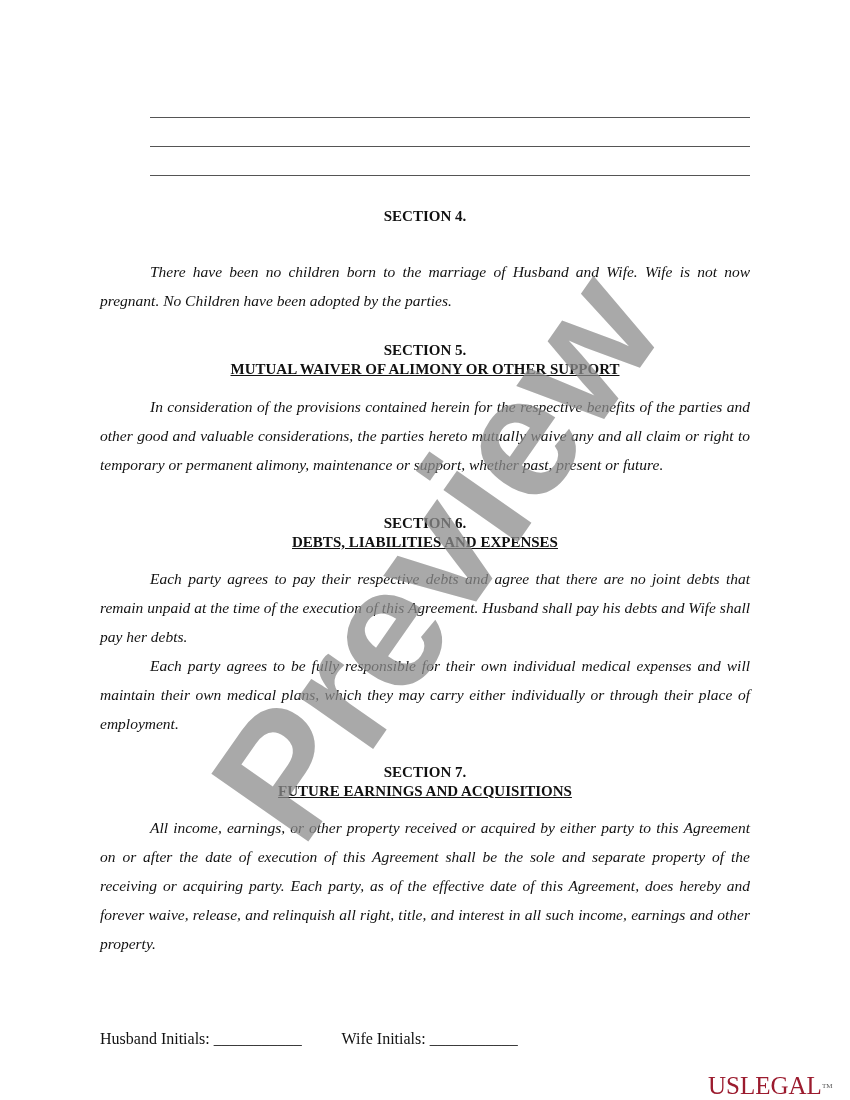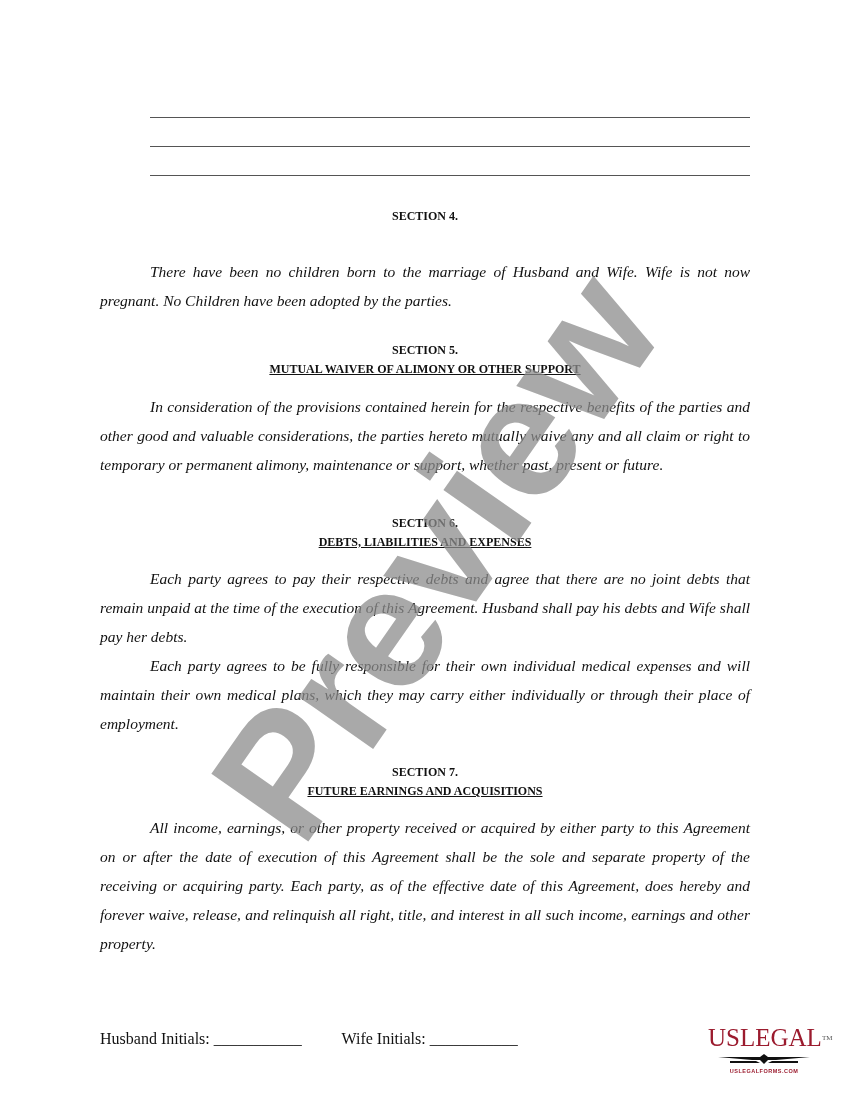--- a/index.html
+++ b/index.html
@@ -1,29 +1,29 @@
 <!DOCTYPE html>
 <html><head>
 <meta charset="utf-8">
 <style>
   html, body { margin: 0; padding: 0; background: #ffffff; }
   body { width: 850px; height: 1100px; position: relative; overflow: hidden;
          font-family: "Liberation Serif", serif; color: #111; }
   .blank-line { position: absolute; left: 150px; width: 600px; height: 0;
                 border-top: 1px solid #555; }
   .heading { position: absolute; left: 100px; width: 650px; text-align: center;
-             font-weight: bold; font-size: 12px; line-height: 19px; }
+             font-weight: bold; font-size: 15px; line-height: 19px; }
   .heading .title { text-decoration: underline; display: block; }
   .para { position: absolute; left: 100px; width: 650px; font-size: 15.5px;
           line-height: 29px; text-align: justify; text-indent: 50px; margin: 0; font-style: italic; }
   .footer { position: absolute; top: 1030px; left: 100px; font-size: 16px; }
   .footer span { margin-right: 36px; }
   .logo { position: absolute; left: 708px; top: 1026px; width: 112px; text-align: center; }
   .logo .brand { font-family: "Liberation Serif", serif; color: #9b1b2e; font-size: 25px;
-                 letter-spacing: 0px; line-height: 24px; }
+                 letter-spacing: 0px; line-height: 24px; margin-top: 48px; }
   .logo .brand sup { font-size: 7px; vertical-align: top; color: #555; }
   .logo .domain { font-family: "Liberation Sans", sans-serif; font-size: 5.5px;
                   color: #9b1b2e; letter-spacing: 0.5px; font-weight: bold; }
   .watermark { position: absolute; left: 95px; top: 470px; width: 680px; text-align: center;
                transform: rotate(-55deg); transform-origin: center center;
                font-family: "Liberation Sans", sans-serif; font-weight: bold;
                font-size: 172px; color: rgba(140,140,140,0.75); pointer-events: none;
                letter-spacing: -2px; line-height: 172px; }
 </style>
 </head>

